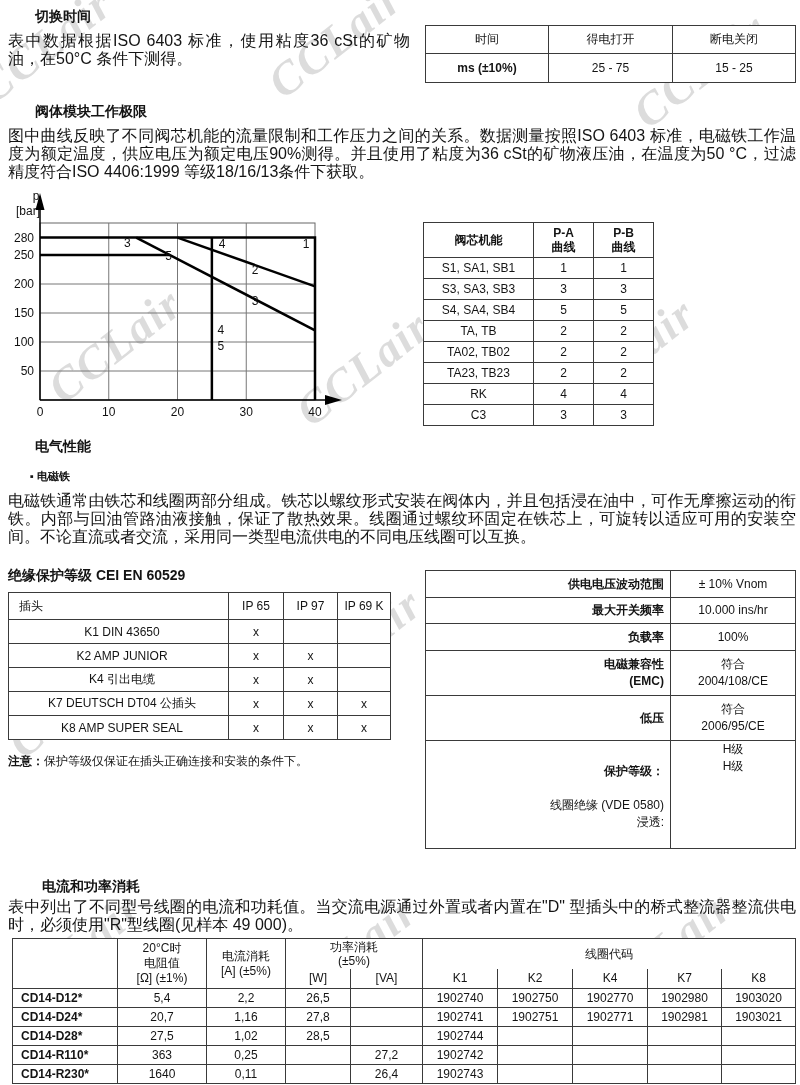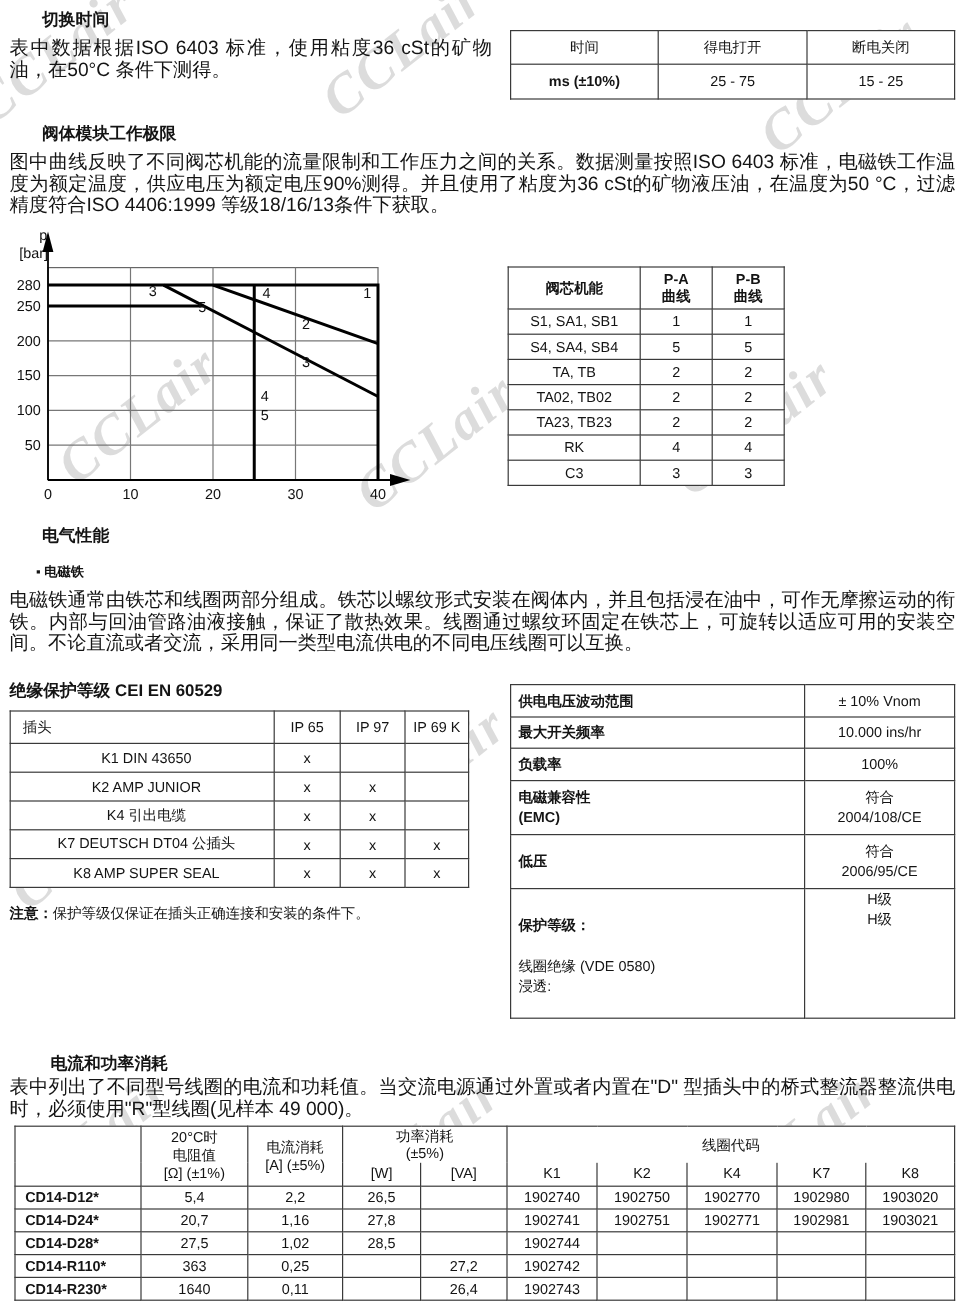--- a/index.html
+++ b/index.html
@@ -32,21 +32,21 @@
   .t-spool td { height:21px; }
   
   .t-ins { left:8px; top:592px; }
   .t-ins th { height:27px; text-align:left; padding-left:10px; }
   .t-ins th.c { text-align:center; padding-left:3px; }
   .t-ins td { height:24px; }
   .t-ins td.lft { text-align:center; padding-left:10px; }
   
   .t-supply { left:425px; top:570px; }
   .t-supply td { padding:0 6px; }
-  .t-supply .lbl { text-align:left; font-weight:bold; white-space:pre-line; line-height:17px; }
+  .t-supply .lbl { text-align:right; font-weight:bold; white-space:pre-line; line-height:17px; }
   .t-supply .val { white-space:pre-line; line-height:17px; }
   .t-supply .top { vertical-align:top; padding-top:5px; }
   .t-supply .vtop { vertical-align:top; }
   .t-supply .reg { font-weight:normal; white-space:pre-line; }
   
   .t-power { left:12px; top:938px; }
   .t-power .hr1 td { height:30px; line-height:14px; }
   .t-power .hr2 td { height:20px; }
   .t-power .dr td { height:19px; }
   .t-power td.nb { border-bottom:none; }
@@ -154,20 +154,25 @@
 曲线</th>
       <th>P-B
 曲线</th>
     </tr>
     <tr>
           <td>S1, SA1, SB1</td>
           <td>1</td>
           <td>1</td>
         </tr>
     <tr>
+          <td>S3, SA3, SB3</td>
+          <td>3</td>
+          <td>3</td>
+        </tr>
+    <tr>
           <td>S4, SA4, SB4</td>
           <td>5</td>
           <td>5</td>
         </tr>
     <tr>
           <td>TA, TB</td>
           <td>2</td>
           <td>2</td>
         </tr>
     <tr>

